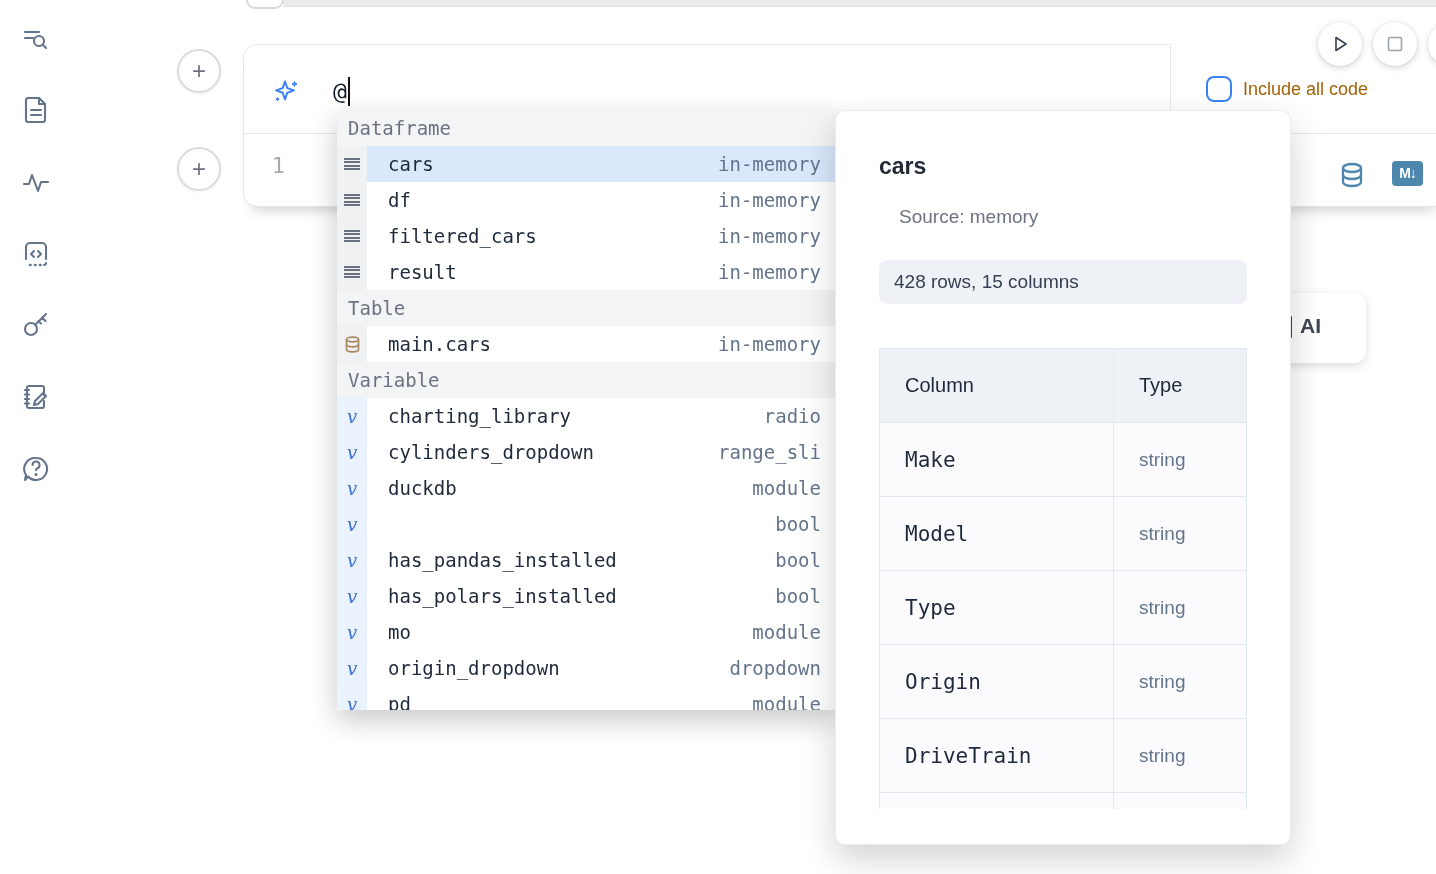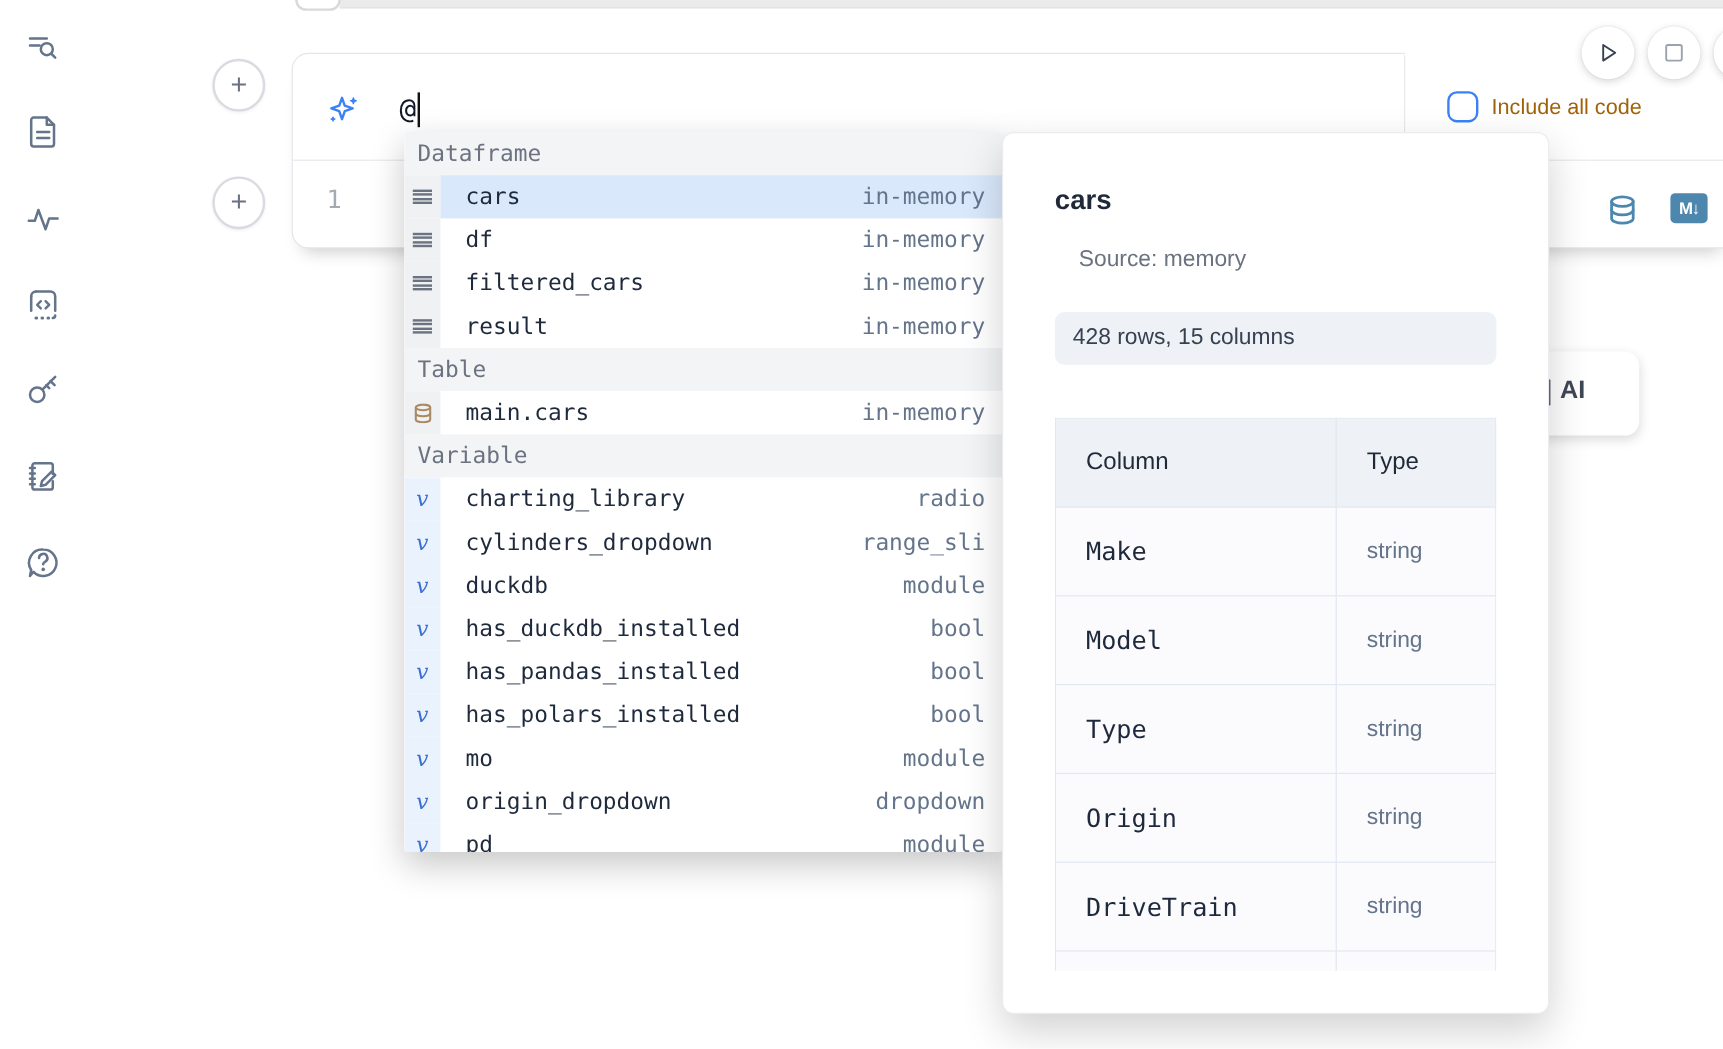--- a/index.html
+++ b/index.html
@@ -317,21 +317,20 @@
       <div class="ac-main">
           <span class="ac-name">duckdb</span>
           <span class="ac-type">module</span>
         </div>
     </div>
     <div class="ac-row variable">
       <div class="ac-ico">
           <span class="var-glyph">v</span>
         </div>
       <div class="ac-main">
-          <span class="ac-name">has_duckdb_installed</span>
           <span class="ac-type">bool</span>
         </div>
     </div>
     <div class="ac-row variable">
       <div class="ac-ico">
           <span class="var-glyph">v</span>
         </div>
       <div class="ac-main">
           <span class="ac-name">has_pandas_installed</span>
           <span class="ac-type">bool</span>

